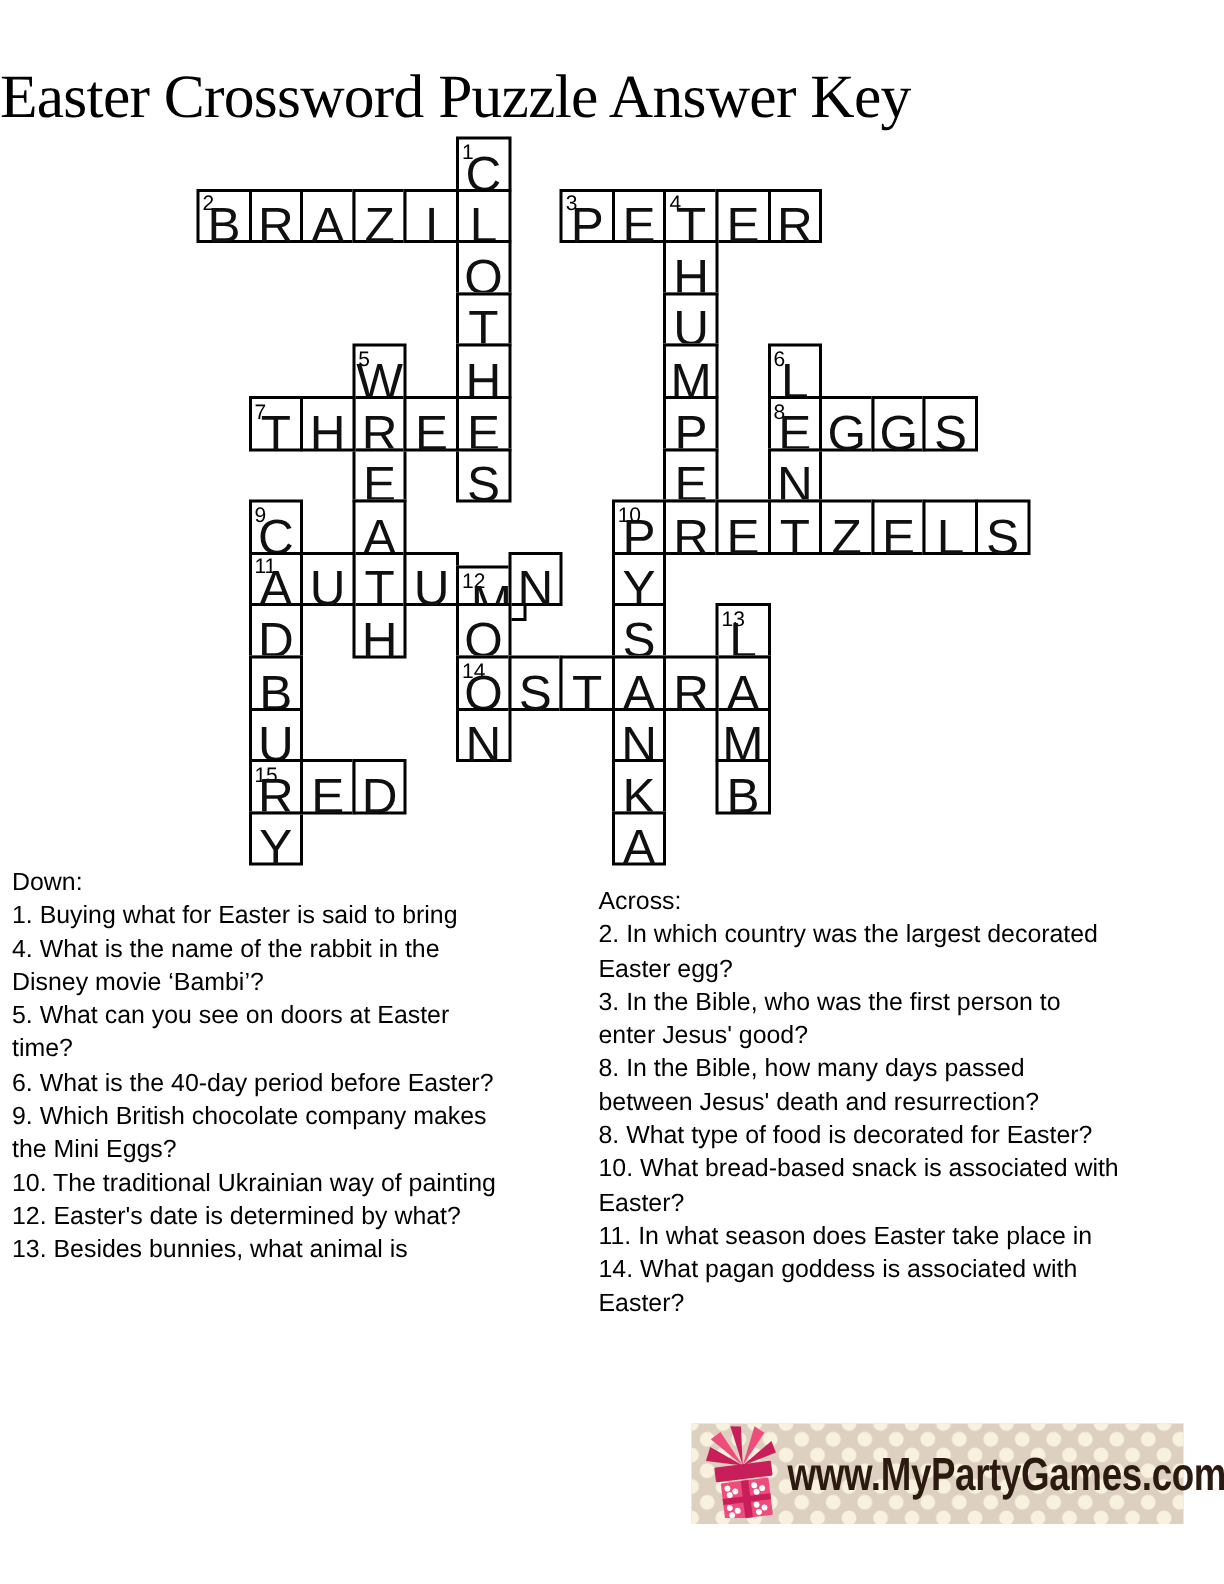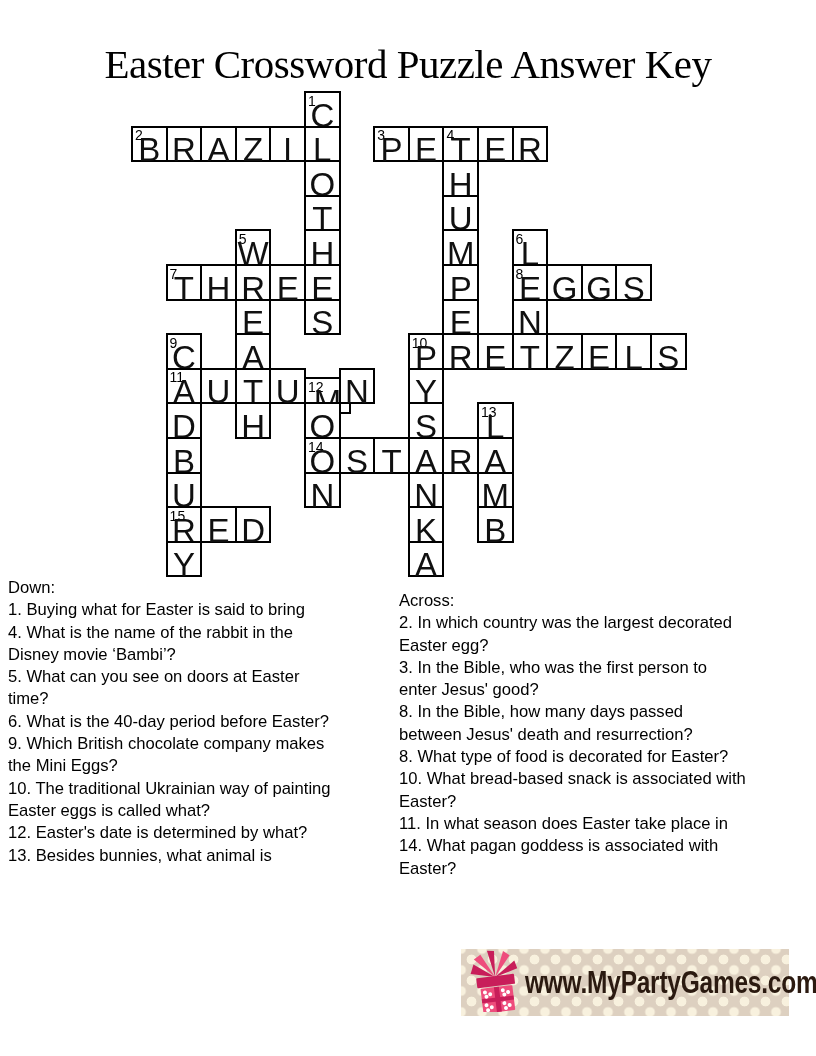--- a/index.html
+++ b/index.html
@@ -1,20 +1,20 @@
 <!DOCTYPE html>
 <html><head>
 <meta charset="utf-8">
 <style>
   html,body{margin:0;padding:0;background:#fff;}
   .page{position:relative;width:816px;height:1056px;background:#ffffff;overflow:hidden;
         font-family:"Liberation Sans",sans-serif;color:#000;}
 
   
-  .title{position:absolute;top:44px;left:0;width:100%;margin:0;text-align:center;
+  .title{position:absolute;top:44px;left:0;width:100%;margin:0;
          font-family:"Liberation Serif",serif;font-weight:400;font-size:41px;line-height:1;
          letter-spacing:-0.5px;color:#000;}
 
   
   #grid{position:absolute;left:0;top:0;width:816px;height:600px;}
   .cell{position:absolute;box-sizing:border-box;width:36.6px;height:36.6px;
         border:2px solid #000;background:#fff;}
   .cell .num{position:absolute;top:0.5px;left:2px;font-size:14px;line-height:1.05;
              font-family:"Liberation Sans",sans-serif;color:#000;}
   .cell .letter{position:absolute;left:0;right:0;bottom:-6px;text-align:center;
@@ -296,21 +296,20 @@
         </div>
         <div>
           <div class="clue-line">6. What is the 40-day period before Easter?</div>
         </div>
         <div>
           <div class="clue-line">9. Which British chocolate company makes</div>
           <div class="clue-line">the Mini Eggs?</div>
         </div>
         <div>
           <div class="clue-line">10. The traditional Ukrainian way of painting</div>
-          <div class="clue-line">Easter eggs is called what?</div>
         </div>
         <div>
           <div class="clue-line">12. Easter's date is determined by what?</div>
         </div>
         <div>
           <div class="clue-line">13. Besides bunnies, what animal is</div>
         </div>
       </div>
   </div>
 

